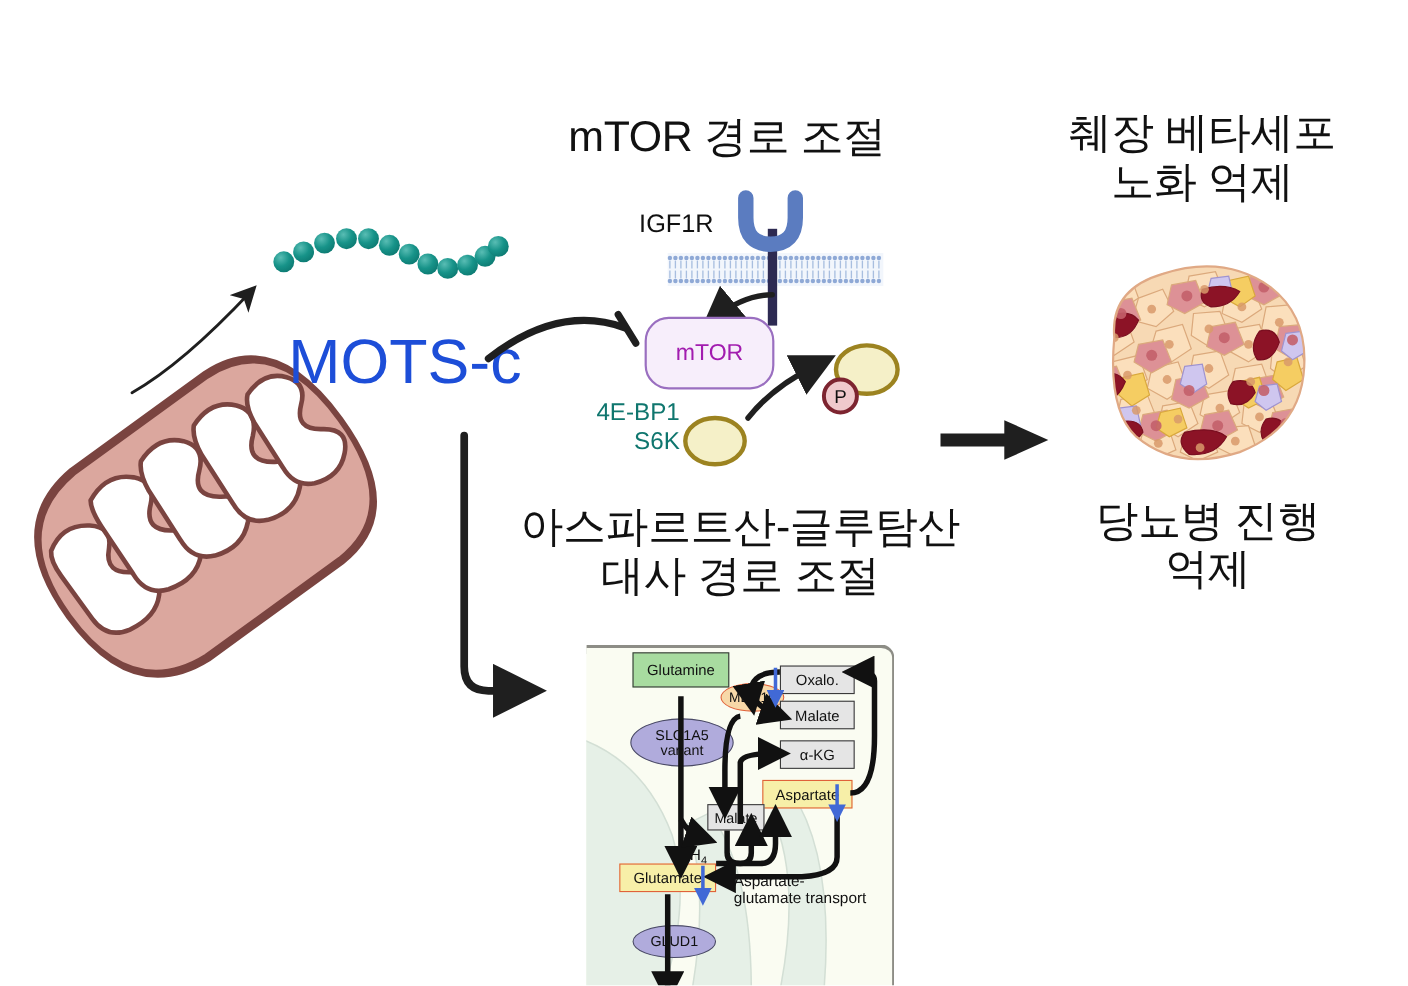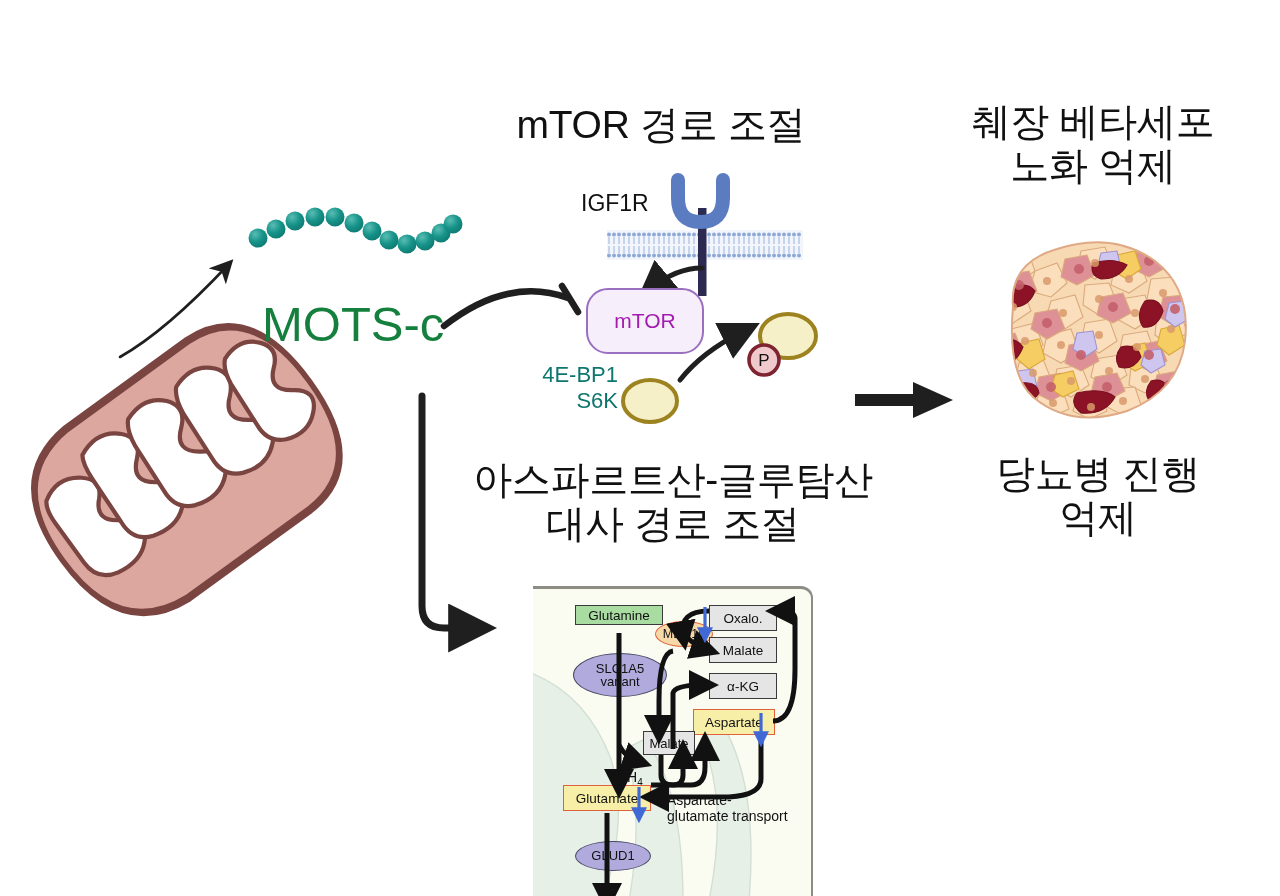--- a/index.html
+++ b/index.html
@@ -21,22 +21,22 @@
   .abs { position: absolute; }
   .ttl {
     text-align: center;
     font-size: 39px;
     line-height: 1.12;
     color: #111111;
     letter-spacing: -0.3px;
     white-space: pre-line;
   }
   .mots-label {
-    font-size: 49px;
-    color: #15803d;
+    font-size: 57px;
+    color: #1d4ed8;
     letter-spacing: 0px;
   }
   .sml {
     font-size: 23px;
     color: #111111;
   }
   .sml2 {
     font-size: 22px;
     color: #0f766e;
     line-height: 1.18;
@@ -421,21 +421,21 @@
   <div id="pathway">
 
     <svg class="abs" style="left:0; top:0;" width="278" height="310" aria-hidden="true">
       <g fill="#e4efe6" stroke="#cfdcd2" stroke-width="1.4" opacity="0.9">
         <path d="M -20 78 Q 50 96 78 170 Q 96 228 70 312 L -20 312 Z"></path>
         <path d="M 112 150 Q 150 200 150 312 L 96 312 Q 112 220 92 160 Z"></path>
         <path d="M 186 130 Q 226 190 216 312 L 176 312 Q 196 210 168 150 Z"></path>
       </g>
     </svg>
 
-    <div class="pnode n-green" style="left:42px; top:16px; width:88px; height:20px;">Glutamine</div>
+    <div class="pnode n-green" style="left:42px; top:4px; width:88px; height:32px;">Glutamine</div>
 
     <div class="pnode n-oval-purple" style="left:40px; top:64px; width:94px; height:44px; flex-direction:column;">
       <span style="white-space:pre-line; text-align:center;">SLC1A5
 variant</span>
     </div>
 
     <div class="pnode n-oval-orange" style="left:122px; top:32px; width:58px; height:26px;">MDH1b</div>
 
     <div class="pnode n-teal" style="left:176px; top:16px; width:68px; height:26px;">Oxalo.</div>
 

